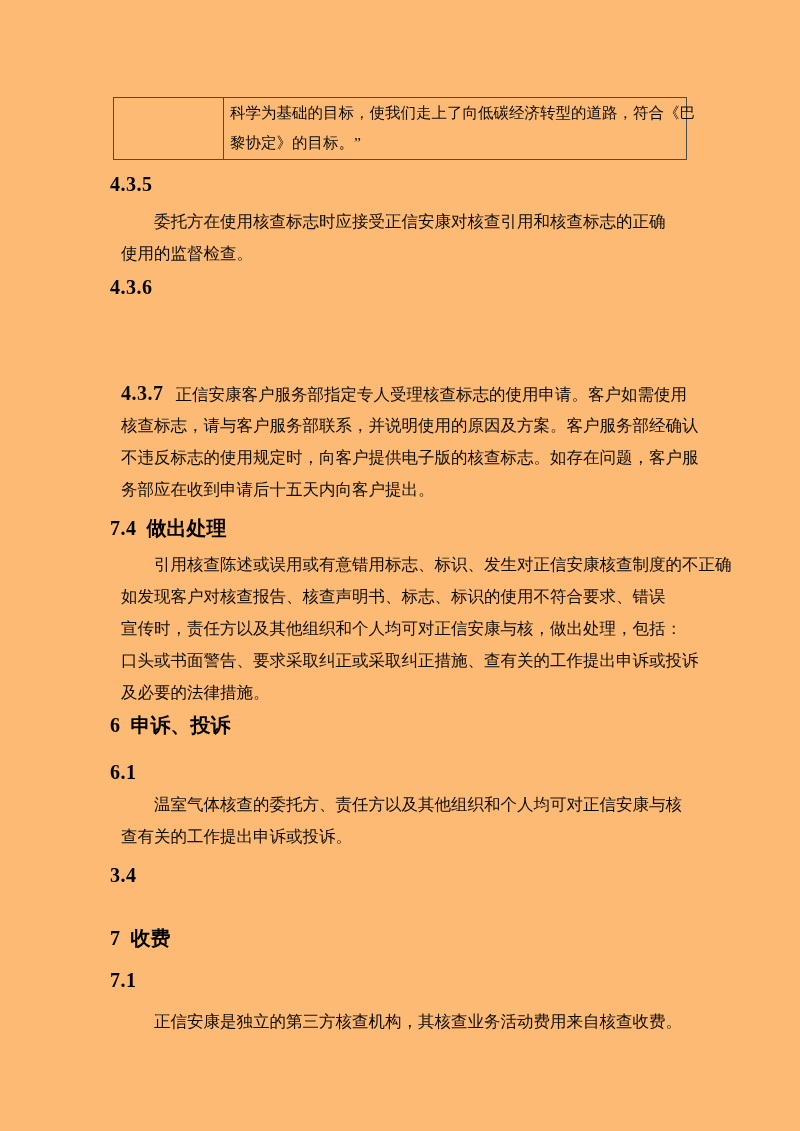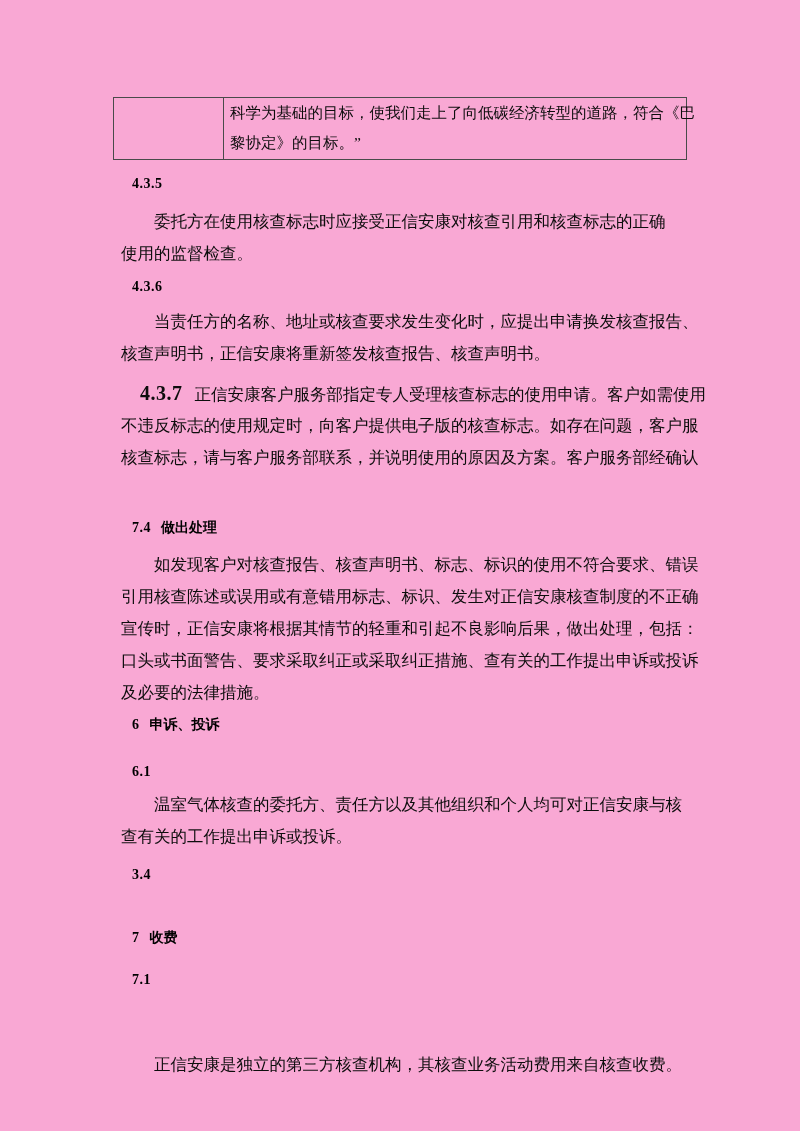--- a/index.html
+++ b/index.html
@@ -1,19 +1,19 @@
 <!DOCTYPE html>
 <html><head>
 <meta charset="utf-8">
 <style>
   html,body { margin:0; padding:0; background:#ffffff; }
   .page {
     position:relative;
     width:800px; height:1131px;
-    background:#f9a8d4;
+    background:#fdba74;
     font-family:"Liberation Serif","DejaVu Serif",serif;
     color:#0d0d0d;
     overflow:hidden;
   }
   
   .doc-table {
     position:absolute; left:113px; top:97px;
     width:574px; height:63px;
     border-collapse:collapse; table-layout:fixed;
   }
@@ -21,41 +21,41 @@
     border:1px solid #4a4a4a;
     vertical-align:top;
     padding:0 4px 0 6px;
   }
   .doc-table .c1 { width:99px; }
   .doc-table .c2 { font-size:15.5px; line-height:30px; }
   .doc-table .tline { white-space:nowrap; }
 
   
   .hd {
-    position:absolute; left:132px;
-    font-size:14px; line-height:26px; font-weight:700;
+    position:absolute; left:110px;
+    font-size:20px; line-height:26px; font-weight:700;
     white-space:nowrap; color:#000;
   }
   .hd .hd-num { letter-spacing:0.5px; }
   .hd .hd-title { margin-left:10px; }
 
   
   .para {
     position:absolute; left:121px; width:600px;
     font-size:16.5px; line-height:32px;
   }
   .para .tline { white-space:nowrap;font-family:Liberation Mono, monospace; }
   .para.indent .tline:first-child { padding-left:33px; }
 
   
   .inline-num {
     font-weight:700; font-size:20px;
     margin-right:12px; letter-spacing:0.5px;
   }
-  .first-line { white-space:nowrap;margin-left:19px; }
+  .first-line { white-space:nowrap; }
 </style>
 </head>
 <body>
 
 <div class="page">
 
   <table class="doc-table">
     <tbody>
         <tr>
       <td class="c1"></td>
@@ -71,42 +71,39 @@
     <span class="hd-num">4.3.5</span>
   </div>
   <div class="para indent" style="top:207px">
       <div class="tline">委托方在使用核查标志时应接受正信安康对核查引用和核查标志的正确</div>
       <div class="tline">使用的监督检查。</div>
     </div>
 
   <div class="hd" style="top:274px">
     <span class="hd-num">4.3.6</span>
   </div>
-  <div class="para" style="top:307px">
-    <div class="tline indent-first" style="padding-left:33px">当责任方的名称、地址或核查要求发生变化时，应提出申请换发核查报告、</div>
-    <div class="tline">核查声明书，正信安康将重新签发核查报告、核查声明书。</div>
-  </div>
 
   <div class="para" style="top:377px">
     <div class="first-line">
       <span class="inline-num">4.3.7</span><span>正信安康客户服务部指定专人受理核查标志的使用申请。客户如需使用</span>
     </div>
     <div>
+        <div class="tline">核查标志，请与客户服务部联系，并说明使用的原因及方案。客户服务部经确认</div>
         <div class="tline">不违反标志的使用规定时，向客户提供电子版的核查标志。如存在问题，客户服</div>
-        <div class="tline">核查标志，请与客户服务部联系，并说明使用的原因及方案。客户服务部经确认</div>
+        <div class="tline">务部应在收到申请后十五天内向客户提出。</div>
       </div>
   </div>
 
   <div class="hd" style="top:515px">
     <span class="hd-num">7.4</span><span class="hd-title">做出处理</span>
   </div>
   <div class="para indent" style="top:550px">
+      <div class="tline">引用核查陈述或误用或有意错用标志、标识、发生对正信安康核查制度的不正确</div>
       <div class="tline">如发现客户对核查报告、核查声明书、标志、标识的使用不符合要求、错误</div>
-      <div class="tline">引用核查陈述或误用或有意错用标志、标识、发生对正信安康核查制度的不正确</div>
-      <div class="tline">宣传时，正信安康将根据其情节的轻重和引起不良影响后果，做出处理，包括：</div>
+      <div class="tline">宣传时，责任方以及其他组织和个人均可对正信安康与核，做出处理，包括：</div>
       <div class="tline">口头或书面警告、要求采取纠正或采取纠正措施、查有关的工作提出申诉或投诉</div>
       <div class="tline">及必要的法律措施。</div>
     </div>
 
   <div class="hd" style="top:712px">
     <span class="hd-num">6</span><span class="hd-title">申诉、投诉</span>
   </div>
 
   <div class="hd" style="top:759px">
     <span class="hd-num">6.1</span>
@@ -120,17 +117,17 @@
     <span class="hd-num">3.4</span>
   </div>
 
   <div class="hd" style="top:925px">
     <span class="hd-num">7</span><span class="hd-title">收费</span>
   </div>
 
   <div class="hd" style="top:967px">
     <span class="hd-num">7.1</span>
   </div>
-  <div class="para indent" style="top:1050px">
+  <div class="para indent" style="top:1007px">
       <div class="tline">正信安康是独立的第三方核查机构，其核查业务活动费用来自核查收费。</div>
     </div>
 
 </div>
 
 </body></html>

